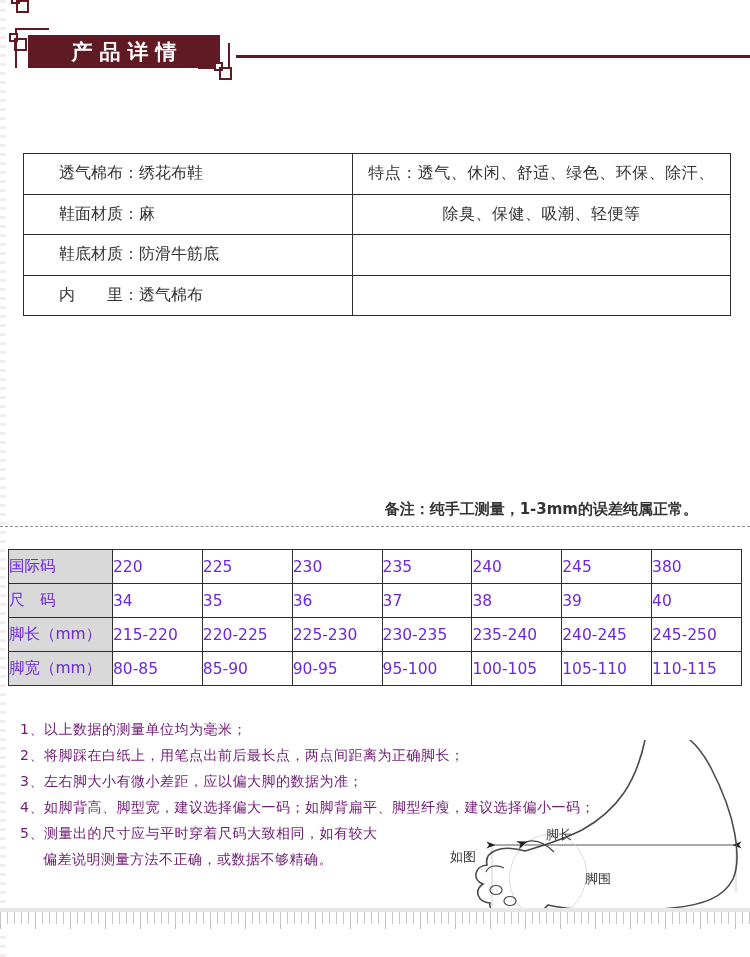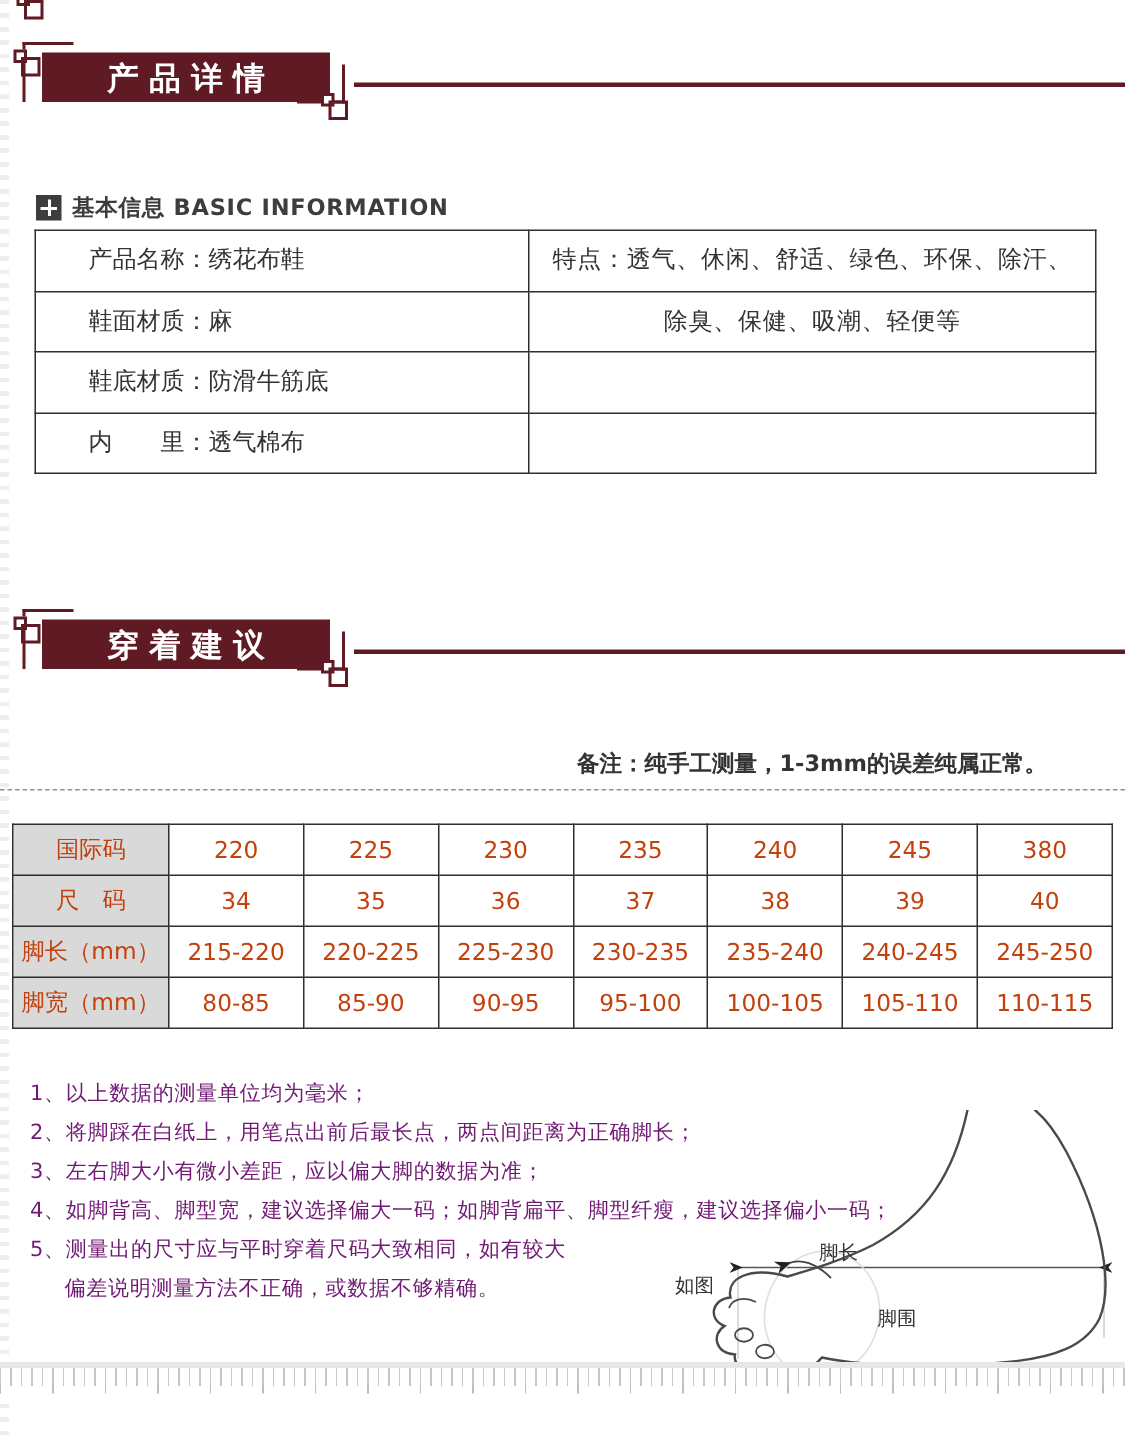--- a/index.html
+++ b/index.html
@@ -49,22 +49,22 @@
     vertical-align:middle;background:#fff;}
   .t-basic .c-left{width:329px;padding-left:35px;}
   .t-basic .c-right{width:378px;text-align:center;letter-spacing:.5px;}
   .t-basic .ul{font-size:13.5px;text-decoration:underline;color:#3c3c3c;letter-spacing:1px;}
 
   
   .dashed{position:absolute;left:0;top:526px;width:750px;border-top:1px dashed #8f8f8f;}
 
   
   .t-size{position:absolute;left:8px;top:549px;width:734px;table-layout:fixed;}
-  .t-size td{border:1px solid var(--ink);height:34px;font-size:15.5px;color:#c2410c;
-    text-align:center;vertical-align:middle;background:#fff;}
+  .t-size td{border:1px solid var(--ink);height:34px;font-size:15.5px;color:#6d28d9;
+    text-align:left;vertical-align:middle;background:#fff;}
   .t-size td.st-head{width:104px;background:#d9d9d9;}
 
   
   .notes{position:absolute;left:20px;top:716px;width:700px;list-style:none;}
   .notes li{font-size:14px;line-height:26px;color:#701a75;white-space:pre-line;
     padding-left:23px;text-indent:-23px;letter-spacing:.5px;}
 
   
   .foot-svg{position:absolute;left:430px;top:740px;width:320px;height:190px;}
   .foot-svg text{font-size:13px;fill:#333;font-family:"DejaVu Sans","Liberation Sans",sans-serif;}
@@ -89,36 +89,26 @@
     <div class="bn-bracket-tl"></div>
     <div class="bn-knot bn-knot-tl"></div>
     <div class="bn-rect">
       <span>产品详情</span>
     </div>
     <div class="bn-bracket-br"></div>
     <div class="bn-knot bn-knot-br"></div>
     <div class="bn-line"></div>
   </div>
 
-  <div class="sec-header" style="left:24px;top:129px;">
-    <span class="plus-icon">
-        <i class="ph"></i>
-        <i class="pv"></i>
-      </span>
-    <span class="sec-title">
-      <span>基本信息</span>
-      <span>BASIC INFORMATION</span>
-    </span>
-  </div>
 
   <table class="t-basic">
     <tbody>
         <tr>
       <td class="c-left">
-        <span>产品名称：</span><span>绣花布鞋</span>
+        <span>透气棉布：</span><span>绣花布鞋</span>
       </td>
       <td class="c-right">
         <span>特点：透气、休闲、舒适、绿色、环保、除汗、</span>
       </td>
     </tr>
     <tr>
       <td class="c-left">
         <span>鞋面材质：</span><span>麻</span>
       </td>
       <td class="c-right">
@@ -133,30 +123,20 @@
     </tr>
     <tr>
       <td class="c-left">
         <span>内　　里：</span><span>透气棉布</span>
       </td>
       <td class="c-right"></td>
     </tr>
   </tbody>
     </table>
 
-  <div class="banner" style="top:398px">
-    <div class="bn-bracket-tl"></div>
-    <div class="bn-knot bn-knot-tl"></div>
-    <div class="bn-rect">
-      <span>穿着建议</span>
-    </div>
-    <div class="bn-bracket-br"></div>
-    <div class="bn-knot bn-knot-br"></div>
-    <div class="bn-line"></div>
-  </div>
 
   <div class="sec-note" style="right:52px;top:500px;">备注：纯手工测量，1-3mm的误差纯属正常。</div>
 
   <div class="dashed"></div>
 
   <table class="t-size">
     <tbody>
         <tr>
           <td class="st-head">国际码</td>
           <td>220</td>

